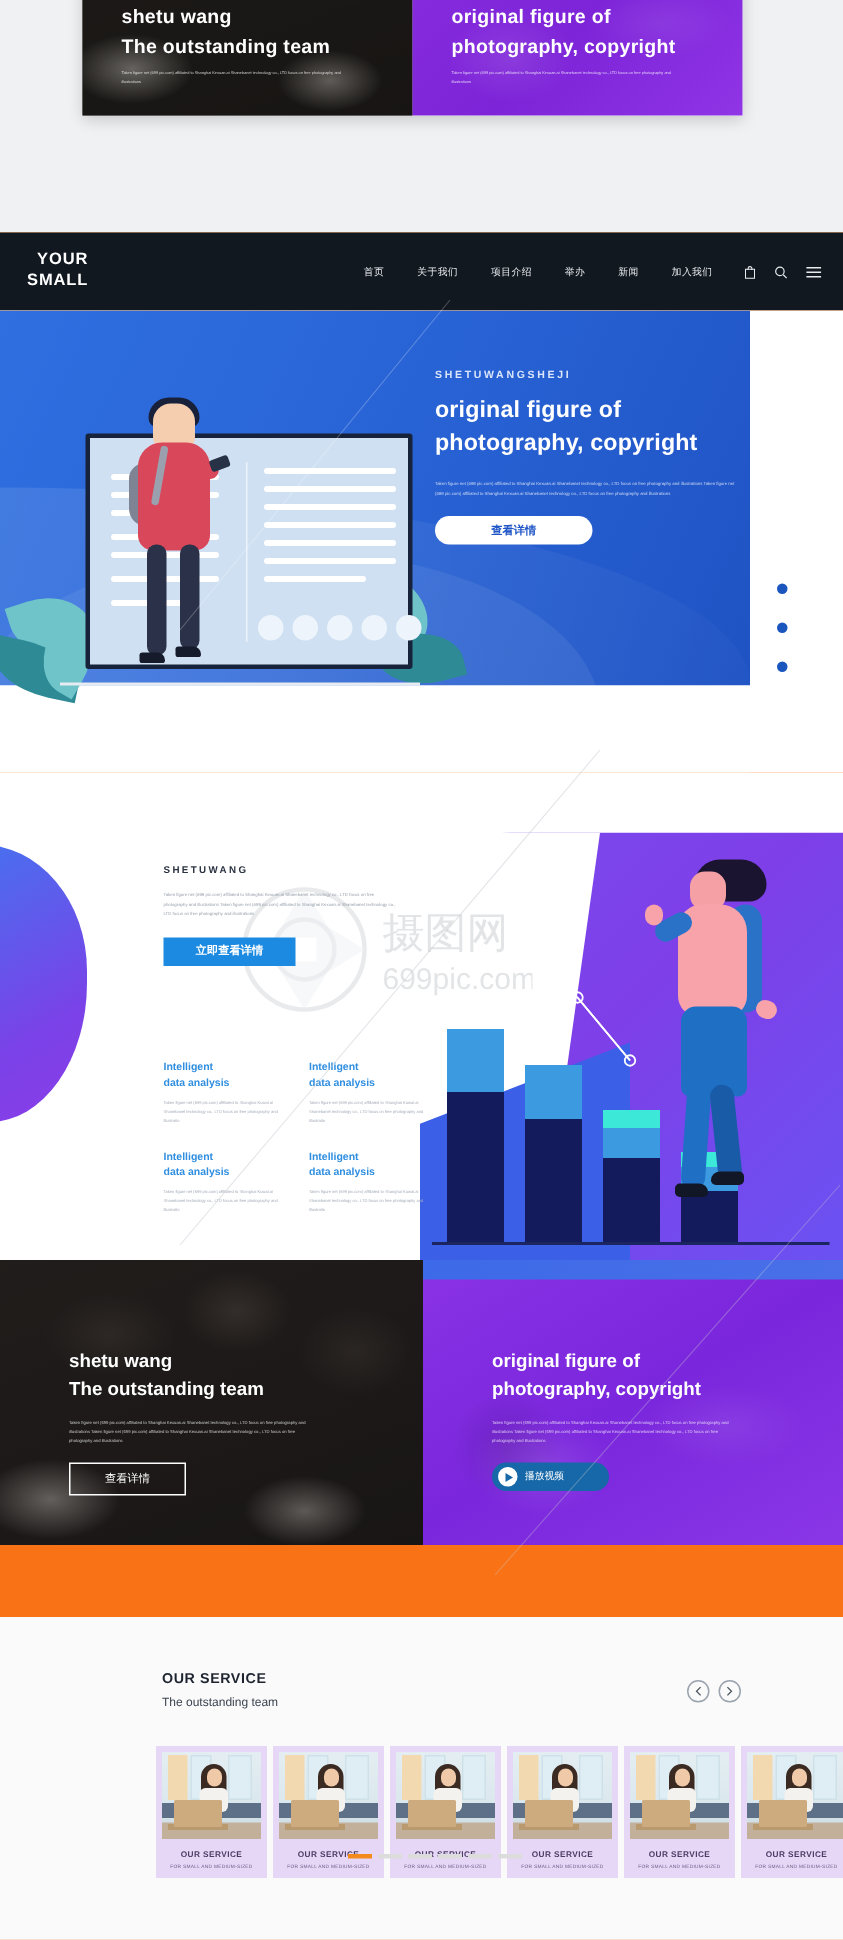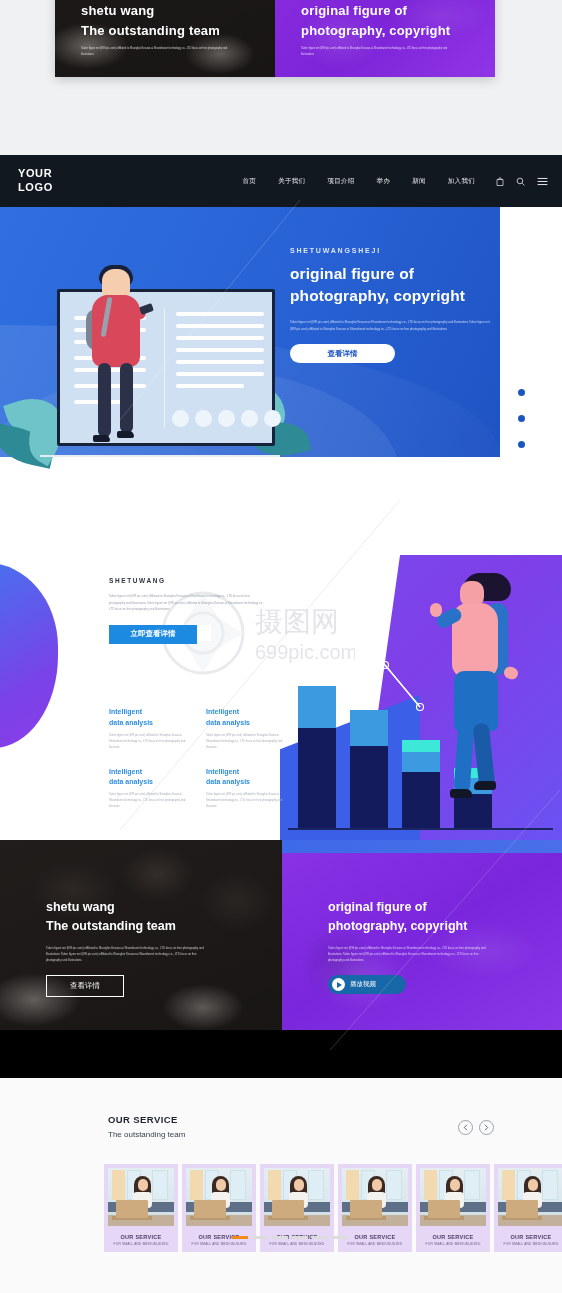--- a/index.html
+++ b/index.html
@@ -2,21 +2,21 @@
 <html><head>
 <meta charset="utf-8">
 <style>
   * { box-sizing: border-box; margin: 0; padding: 0; }
   html, body {
     width: 562px; height: 1293px;
     font-family: "Liberation Sans", sans-serif;
     background: #ffffff;
     overflow: hidden;
   }
-  .page { position: relative; width: 562px; height: 1293px; background:#000000; }
+  .page { position: relative; width: 562px; height: 1293px; background:#f97316; }
 
   
   .preview-strip {
     position: absolute; left:0; top:0; width:562px; height:155px;
     background:#f0f1f3;
   }
   .preview-inner {
     position:absolute; left:55px; top:-78px; width:440px; height:155px;
     display:flex; box-shadow: 0 3px 10px rgba(0,0,0,.18);
   }
@@ -49,21 +49,21 @@
   .pv-txt { position:absolute; left:26px; bottom:20px; color:#fff; }
   .pv-txt .l1 { font-size:13px; font-weight:bold; line-height:1.5; letter-spacing:.2px;}
   .pv-txt .l2 { font-size:13px; font-weight:bold; line-height:1.5; letter-spacing:.2px;}
   .pv-txt .body { margin-top:6px; font-size:2.6px; line-height:2.1; color:rgba(255,255,255,.75); width:150px; }
 
   
   .nav {
     position:absolute; left:0; top:155px; width:562px; height:52px;
     background:#121820; display:flex; align-items:center;
   }
-  .logo { margin-left:18px; color:#fff; font-size:11px; font-weight:bold; line-height:1.25; letter-spacing:.6px; }
+  .logo { margin-left:18px; color:#fff; font-size:11px; font-weight:bold; line-height:1.25; letter-spacing:.6px;text-align:right; }
   .nav-right { margin-left:auto; margin-right:14px; display:flex; align-items:center; gap:0; }
   .nav-item { color:#e9ecef; font-size:6.5px; padding:0 11px; letter-spacing:.3px; white-space:nowrap; cursor:pointer; }
   .nav-icons { display:flex; align-items:center; gap:12px; margin-left:10px; }
   .nav-icons svg { display:block; }
 
   
   .hero {
     position:absolute; left:0; top:207px; width:562px; height:308px; overflow:hidden;
     background:#ffffff;
   }
@@ -267,21 +267,21 @@
           <div class="l2">photography, copyright</div>
           <div class="body">Taken figure net (699 pic.com) affiliated to Shanghai Kexuan.ai Shanebanet technology co., LTD focus on free photography and illustrations</div>
         </div>
       </div>
     </div>
   </div>
 
   <div class="nav">
     <div class="logo">
       <div>YOUR</div>
-      <div>LOGO</div>
+      <div>SMALL</div>
     </div>
     <div class="nav-right">
       <div class="nav-item">首页</div>
       <div class="nav-item">关于我们</div>
       <div class="nav-item">项目介绍</div>
       <div class="nav-item">举办</div>
       <div class="nav-item">新闻</div>
       <div class="nav-item">加入我们</div>
       <div class="nav-icons">
         <span>

